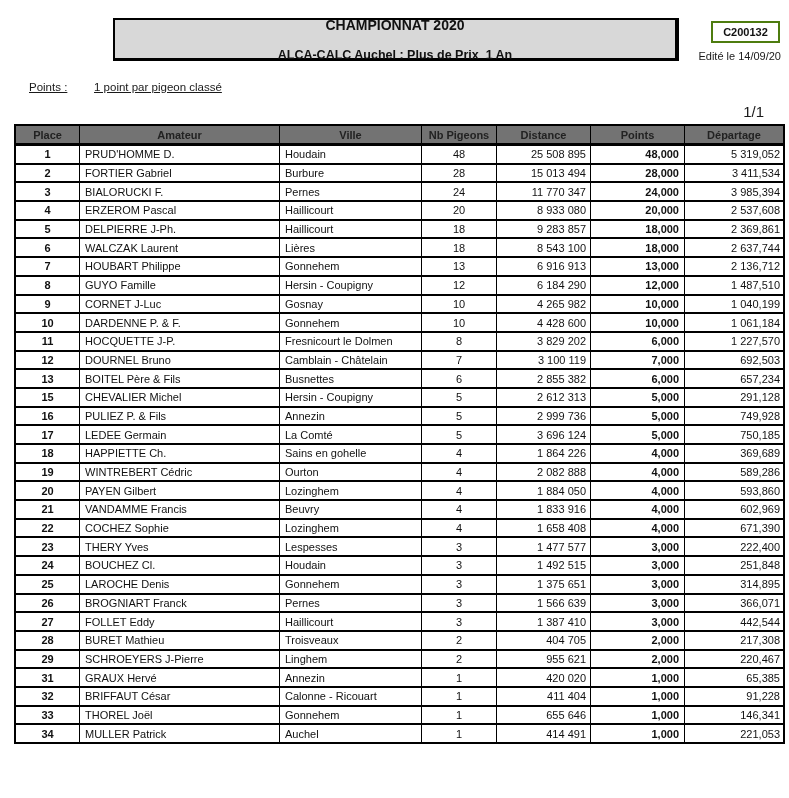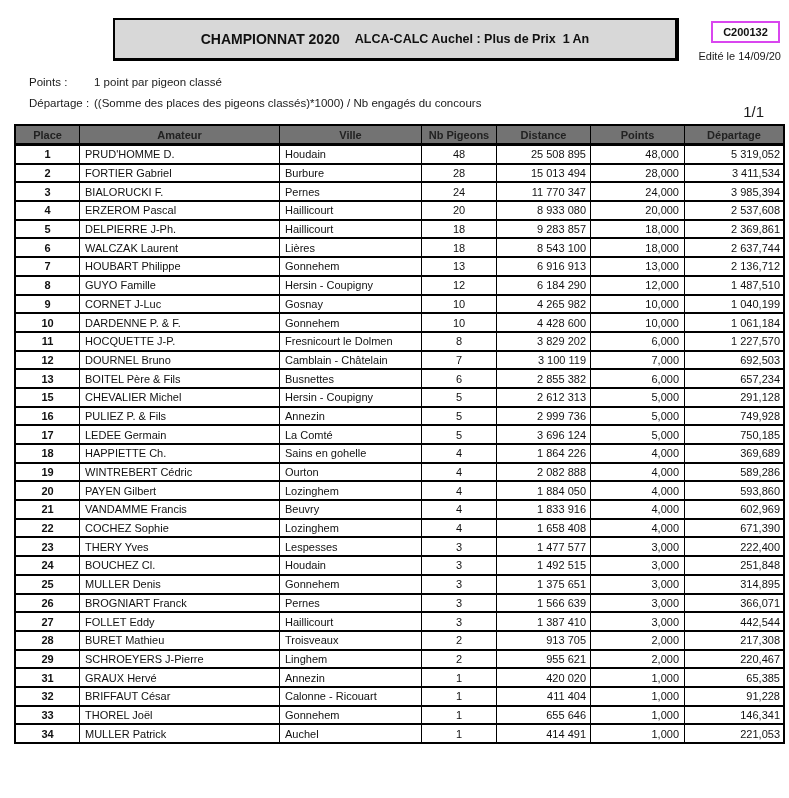--- a/index.html
+++ b/index.html
@@ -9,42 +9,42 @@
     background:#ffffff;
     font-family:"Liberation Sans","DejaVu Sans",sans-serif;
     color:#111111;
     overflow:hidden;
   }
   
   .title-box{
     position:absolute;left:113px;top:18px;width:560px;height:38px;
     background:#d8d8d8;
     border:2px solid #000;border-right-width:4px;border-bottom-width:3px;
-    display:flex;flex-direction:row;align-items:center;justify-content:center;
+    display:flex;flex-direction:column;align-items:center;justify-content:center;
     gap:15px;
   }
   .title-main{font-size:14px;font-weight:bold;white-space:pre;}
   .title-sub{font-size:12.5px;font-weight:bold;white-space:pre;}
   
   .code-box{
     position:absolute;left:711px;top:21px;width:65px;height:18px;
-    background:#ffffff;border:2px solid #d946ef;
+    background:#ffffff;border:2px solid #4d7c0f;
     display:flex;align-items:center;justify-content:center;
     font-size:11px;font-weight:bold;
   }
   .edited-date{
     position:absolute;right:8px;top:50px;
     font-size:11px;color:#1a1a1a;
   }
   
   .info{
     position:absolute;left:29px;top:76px;width:700px;
     font-size:11.5px;color:#1a1a1a;
   }
-  .info-line{display:flex;height:21px;}
+  .info-line{display:flex;height:21px;align-items:center;text-decoration:underline;}
   .info-label{width:65px;flex:0 0 65px;}
   .info-value{white-space:pre;}
   .page-number{
     position:absolute;right:25px;top:103px;
     font-size:15px;color:#1a1a1a;
   }
   
   table.results{
     position:absolute;left:14px;top:124px;
     width:761px;
@@ -72,45 +72,41 @@
     overflow:hidden;white-space:nowrap;
   }
   table.results{border:2px solid #000;}
   table.results th:first-child, table.results td:first-child{border-left:2px solid #000;}
   table.results th:last-child,  table.results td:last-child{border-right:2px solid #000;}
   table.results tr:last-child td{border-bottom:2px solid #000;}
   .al-left{text-align:left;padding-left:5px !important;}
   .al-center{text-align:center;}
   .al-right{text-align:right;padding-right:4px !important;}
   td.col-departage{padding-right:3px !important;}
-  td.col-points{padding-right:5px !important;}
+  td.col-points{padding-right:5px !important;font-weight:bold;}
   td.bold{font-weight:bold;}
 </style>
 </head>
 <body>
 
 <div class="page">
 
   <div class="title-box">
     <div class="title-main">CHAMPIONNAT 2020</div>
     <div class="title-sub">ALCA-CALC Auchel : Plus de Prix  1 An</div>
   </div>
 
   <div class="code-box">C200132</div>
 
   <div class="edited-date">Edité le 14/09/20</div>
 
   <div class="info">
     <div class="info-line">
       <span class="info-label">Points :</span>
       <span class="info-value">1 point par pigeon classé</span>
-    </div>
-    <div class="info-line">
-      <span class="info-label">Départage :</span>
-      <span class="info-value">((Somme des places des pigeons classés)*1000) / Nb engagés du concours</span>
     </div>
   </div>
 
   <div class="page-number">1/1</div>
 
   <table class="results">
     <thead>
       <tr id="header-row">
           <th style="width: 63px;">Place</th>
           <th style="width: 199px;">Amateur</th>
@@ -324,21 +320,21 @@
           <td class="al-center col-place bold">24</td>
           <td class="al-left col-amateur">BOUCHEZ Cl.</td>
           <td class="al-left col-ville">Houdain</td>
           <td class="al-center col-nb-pigeons">3</td>
           <td class="al-right col-distance">1 492 515</td>
           <td class="al-right col-points">3,000</td>
           <td class="al-right col-departage">251,848</td>
         </tr>
         <tr>
           <td class="al-center col-place bold">25</td>
-          <td class="al-left col-amateur">MULLER Denis</td>
+          <td class="al-left col-amateur">LAROCHE Denis</td>
           <td class="al-left col-ville">Gonnehem</td>
           <td class="al-center col-nb-pigeons">3</td>
           <td class="al-right col-distance">1 375 651</td>
           <td class="al-right col-points">3,000</td>
           <td class="al-right col-departage">314,895</td>
         </tr>
         <tr>
           <td class="al-center col-place bold">26</td>
           <td class="al-left col-amateur">BROGNIART Franck</td>
           <td class="al-left col-ville">Pernes</td>
@@ -354,21 +350,21 @@
           <td class="al-center col-nb-pigeons">3</td>
           <td class="al-right col-distance">1 387 410</td>
           <td class="al-right col-points">3,000</td>
           <td class="al-right col-departage">442,544</td>
         </tr>
         <tr>
           <td class="al-center col-place bold">28</td>
           <td class="al-left col-amateur">BURET Mathieu</td>
           <td class="al-left col-ville">Troisveaux</td>
           <td class="al-center col-nb-pigeons">2</td>
-          <td class="al-right col-distance">913 705</td>
+          <td class="al-right col-distance">404 705</td>
           <td class="al-right col-points">2,000</td>
           <td class="al-right col-departage">217,308</td>
         </tr>
         <tr>
           <td class="al-center col-place bold">29</td>
           <td class="al-left col-amateur">SCHROEYERS J-Pierre</td>
           <td class="al-left col-ville">Linghem</td>
           <td class="al-center col-nb-pigeons">2</td>
           <td class="al-right col-distance">955 621</td>
           <td class="al-right col-points">2,000</td>

